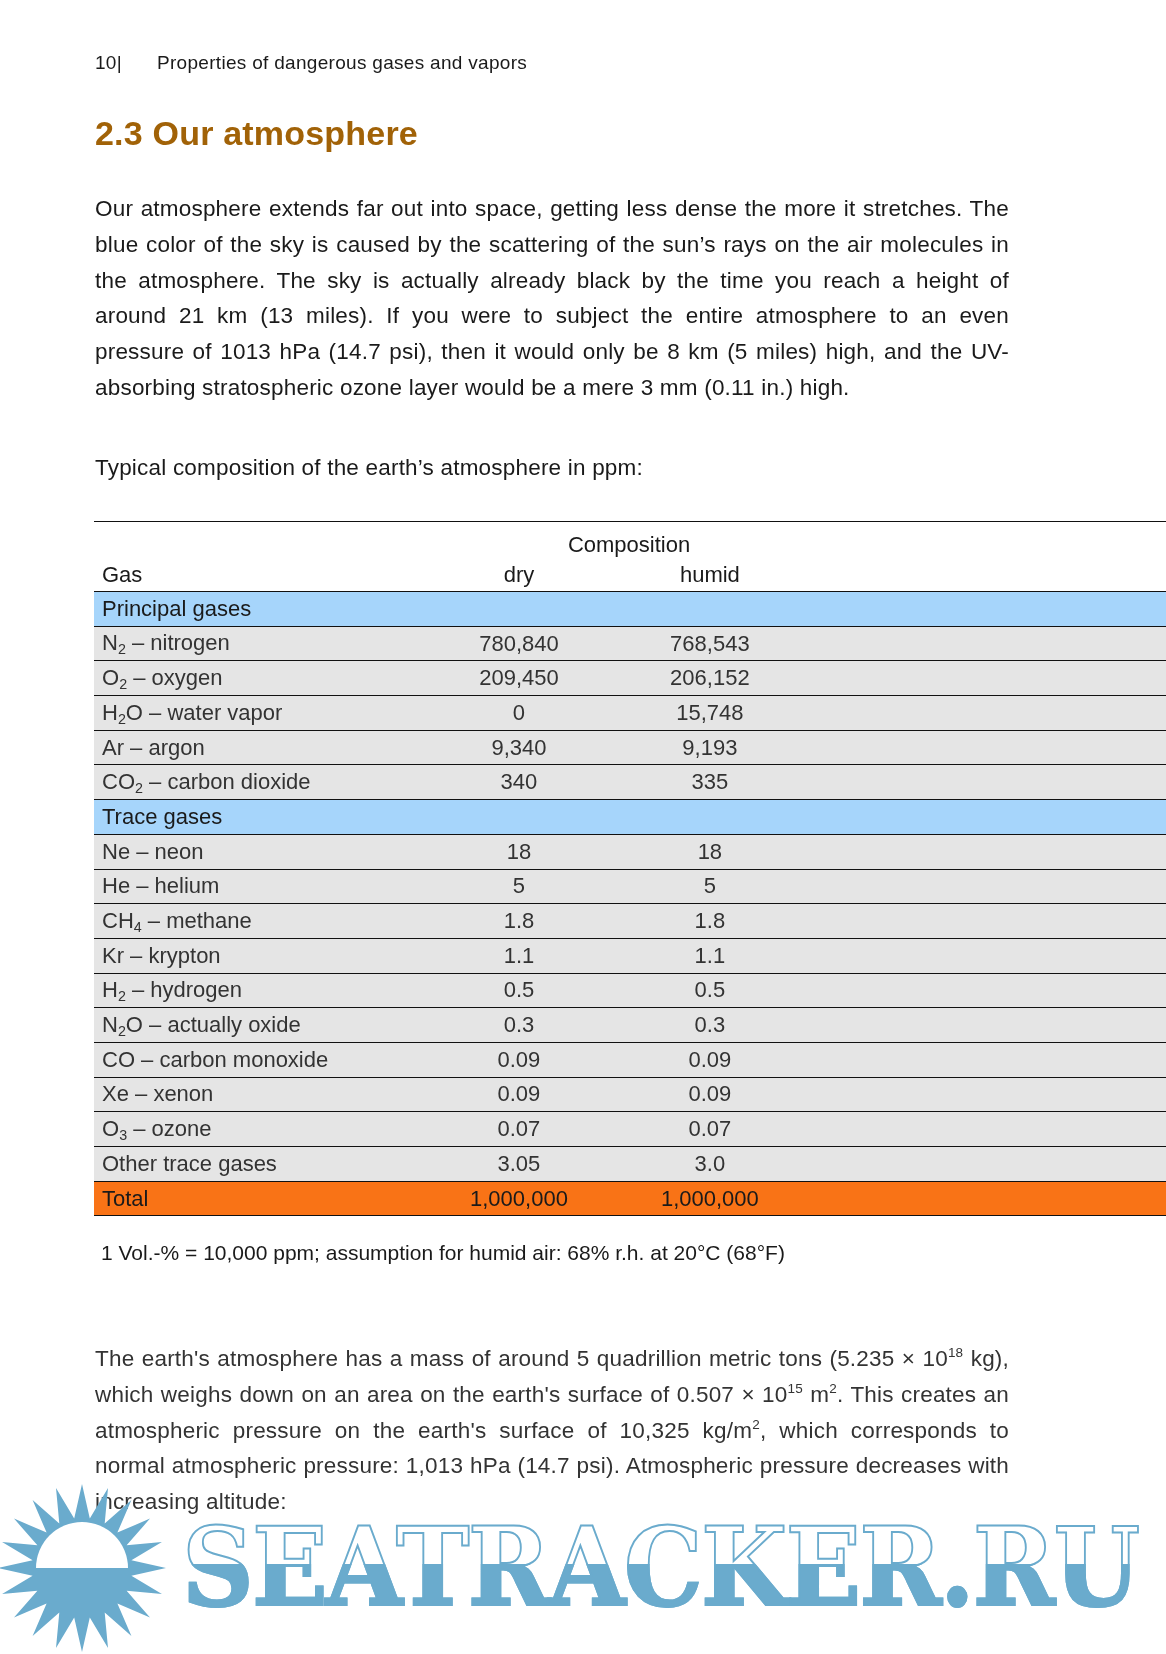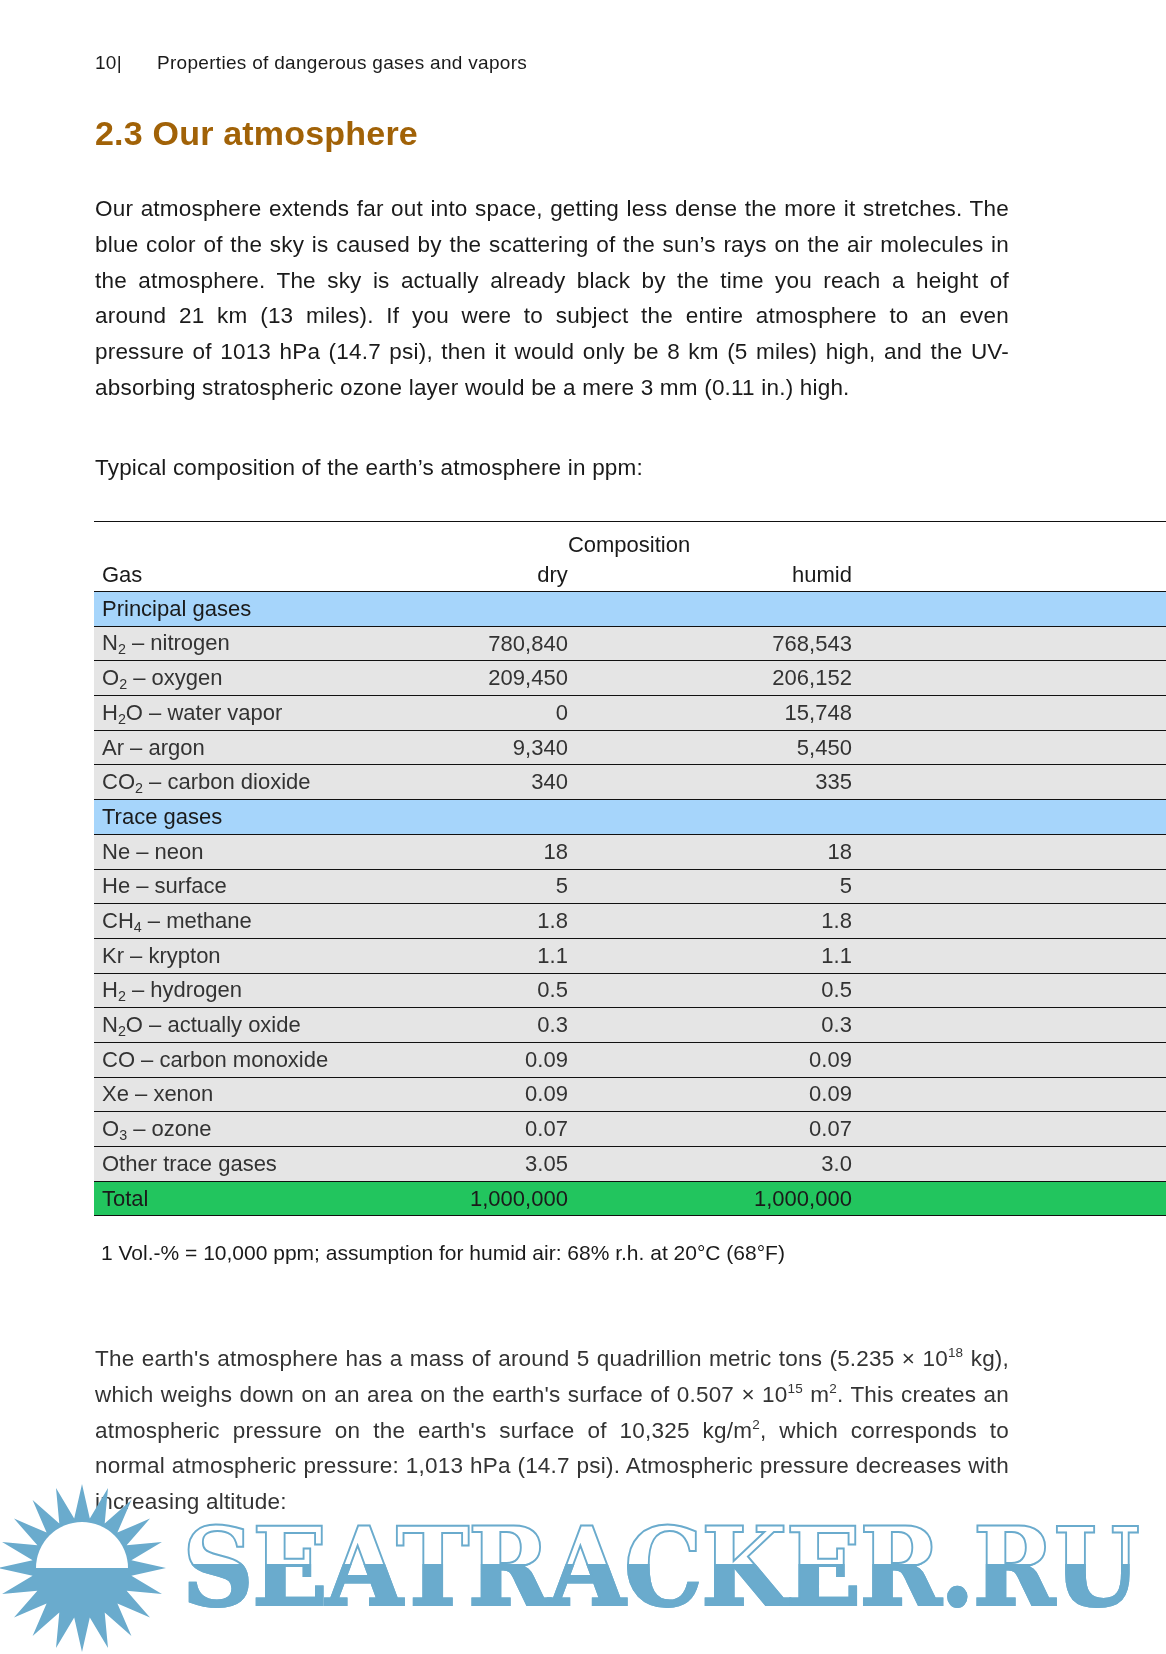--- a/index.html
+++ b/index.html
@@ -11,27 +11,27 @@
            color: #a16207; margin: 0; letter-spacing: 0.2px; }
   .para { position: absolute; left: 95px; width: 914px; font-size: 22.5px; line-height: 35.8px;
           text-align: justify; margin: 0; letter-spacing: 0.2px; }
   .p1 { top: 191px; }
   .caption { position: absolute; left: 95px; top: 455px; font-size: 22.5px; letter-spacing: 0.2px; text-align: center; }
   table.gas { position: absolute; left: 94px; top: 521px; width: 1095px; border-collapse: collapse;
               font-size: 22px; }
   table.gas td { padding: 0 0 0 8px; height: 33.7px; border-bottom: 1.5px solid #111; white-space: nowrap; }
   table.gas tr.hdr1 td { border-top: 1.5px solid #111; border-bottom: none; height: 36px; vertical-align: bottom; }
   table.gas tr.hdr2 td { height: 33px; }
-  table.gas td.num { text-align: right; padding: 0; }
+  table.gas td.num { text-align: center; padding: 0; }
   table.gas col.c1 { width: 376px; }
   table.gas col.c2 { width: 94px; }
   table.gas col.c3 { width: 284px; }
   tr.cat td { background: #a6d5fb; }
   tr.row td { background: #e5e5e5; color: #333; }
-  tr.total td { background: #22c55e; }
+  tr.total td { background: #f97316; }
   .comp { text-align: left; padding-left: 0 !important; }
   .footnote { position: absolute; left: 101px; top: 1241px; font-size: 21px; }
   .p2 { top: 1341px; color: #333; }
   sub { font-size: 65%; vertical-align: -0.25em; }
   sup { font-size: 60%; vertical-align: 0.7em; line-height: 0; }
   .watermark { position: absolute; left: 0; top: 1482px; width: 1166px; height: 172px; }
   .wm-text { position: absolute; left: 182px; top: 1513px; font-family: "DejaVu Serif", "Liberation Serif", serif;
              font-weight: bold; font-size: 108px; letter-spacing: -2px; color: transparent;
              -webkit-text-stroke: 2px #6aabcd; line-height: 1;
              background: linear-gradient(to bottom, #ffffff 0%, #ffffff 47%, #6aabcd 47%, #6aabcd 100%);
@@ -87,40 +87,40 @@
       </tr>
       <tr class="row">
         <td><span>H</span><sub>2</sub><span>O</span><span> – water vapor</span></td>
         <td class="num">0</td>
         <td class="num">15,748</td>
         <td></td>
       </tr>
       <tr class="row">
         <td><span>Ar</span><span> – argon</span></td>
         <td class="num">9,340</td>
-        <td class="num">5,450</td>
+        <td class="num">9,193</td>
         <td></td>
       </tr>
       <tr class="row">
         <td><span>CO</span><sub>2</sub><span> – carbon dioxide</span></td>
         <td class="num">340</td>
         <td class="num">335</td>
         <td></td>
       </tr>
       <tr class="cat">
         <td colspan="4">Trace gases</td>
       </tr>
       <tr class="row">
         <td><span>Ne</span><span> – neon</span></td>
         <td class="num">18</td>
         <td class="num">18</td>
         <td></td>
       </tr>
       <tr class="row">
-        <td><span>He</span><span> – surface</span></td>
+        <td><span>He</span><span> – helium</span></td>
         <td class="num">5</td>
         <td class="num">5</td>
         <td></td>
       </tr>
       <tr class="row">
         <td><span>CH</span><sub>4</sub><span> – methane</span></td>
         <td class="num">1.8</td>
         <td class="num">1.8</td>
         <td></td>
       </tr>

